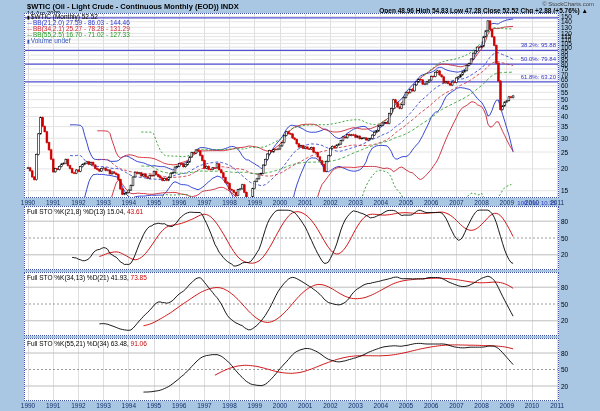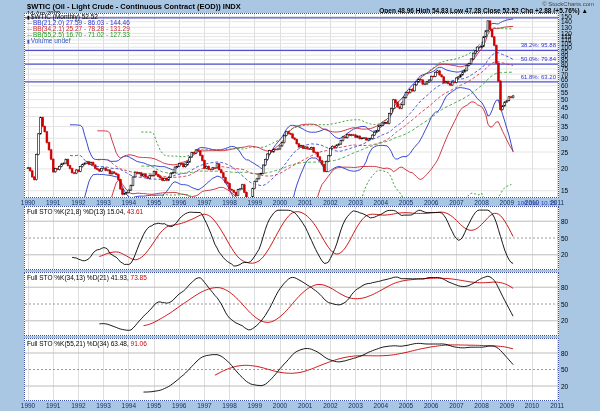--- a/index.html
+++ b/index.html
@@ -24,21 +24,21 @@
   .legend .ic{display:inline-block;margin-right:1px;font-size:5px;}
   .axlab{position:absolute;font-size:6.5px;color:#15306b;width:24px;text-align:center;white-space:nowrap;}
   .ylab{position:absolute;font-size:6.5px;color:#000;white-space:nowrap;}
   .fiblab{position:absolute;font-size:6px;color:#3333cc;width:110px;text-align:right;white-space:nowrap;z-index:4;}
   .plegend{position:absolute;left:2px;top:1px;font-size:6.5px;white-space:nowrap;z-index:5;}
 </style>
 </head>
 <body>
 
 <div class="wrap" id="chart">
-  <div class="title">$WTIC (Oil - Light Crude - Continuous Contract (EOD)) INDX</div>
+  <div class="title">$WTIC (Oil - Light Crude - Continuous Monthly (EOD)) INDX</div>
   <div class="copyright">© StockCharts.com</div>
   <div class="date">14-Apr-2009</div>
   <div class="quote">Open 48.96 High 54.83 Low 47.28 Close 52.52 Chg +2.88 (+5.76%) ▲</div>
 
   <div id="mainPlot" class="plot">
     <div class="legend" id="mainLegend">
         <div class="row" style="color: rgb(0, 0, 0);"><span class="ic" style="color: rgb(0, 0, 0);">▮</span><span>$WTIC (Monthly) 52.52</span></div>
         <div class="row" style="color: rgb(34, 51, 204);"><span class="ic" style="color: rgb(34, 51, 204);">—</span><span>BB(21,2.0) 27.59 - 86.03 - 144.46</span></div>
         <div class="row" style="color: rgb(204, 34, 51);"><span class="ic" style="color: rgb(204, 34, 51);">—</span><span>BB(34,2.1) 25.27 - 78.28 - 131.29</span></div>
         <div class="row" style="color: rgb(34, 153, 34);"><span class="ic" style="color: rgb(34, 153, 34);">—</span><span>BB(55,2.5) 16.70 - 71.02 - 127.33</span></div>

